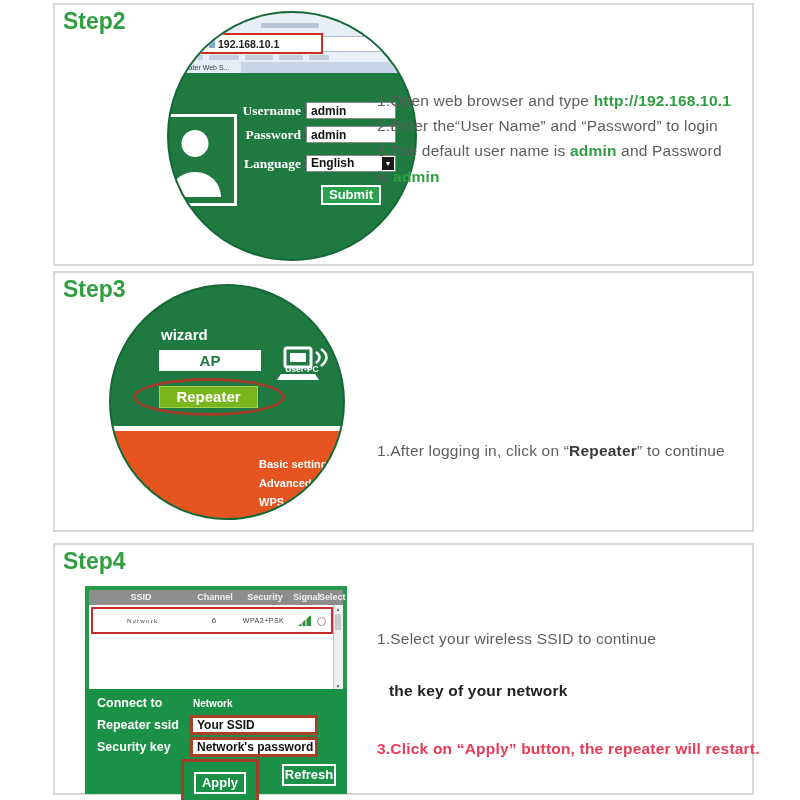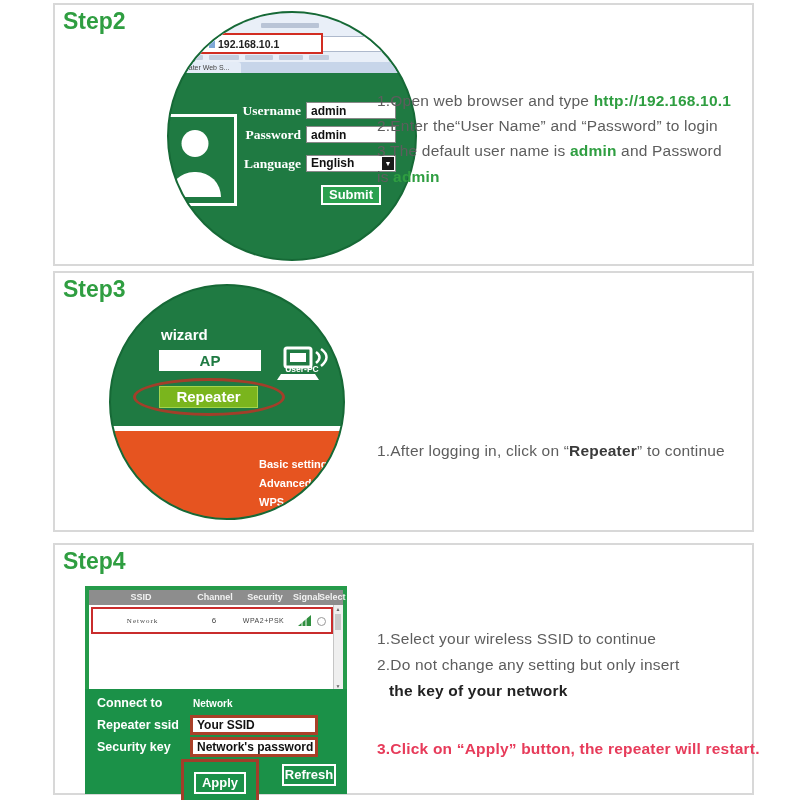--- a/index.html
+++ b/index.html
@@ -286,16 +286,15 @@
       <span class="form-label">Security key</span>
       <input class="form-input" value="Network's password" style="">
     </div>
     <div class="apply-wrap">
       <div class="btn-green apply-btn">Apply</div>
     </div>
     <div class="btn-green refresh-btn">Refresh</div>
   </div>
 
   <div class="instr" style="top:85px;"><span>1.Select your wireless SSID to continue</span></div>
-  <div class="instr" style="top:111px;"><span>2.Do not change any setting but only insert</span></div>
   <div class="instr bold-dark" style="top:137px;left:334px;"><span>the key of your network</span></div>
   <div class="instr red-text" style="top:163px;margin-top:32px;"><span>3.Click on “Apply” button, the repeater will restart.</span></div>
 </div>
 
 </body></html>

